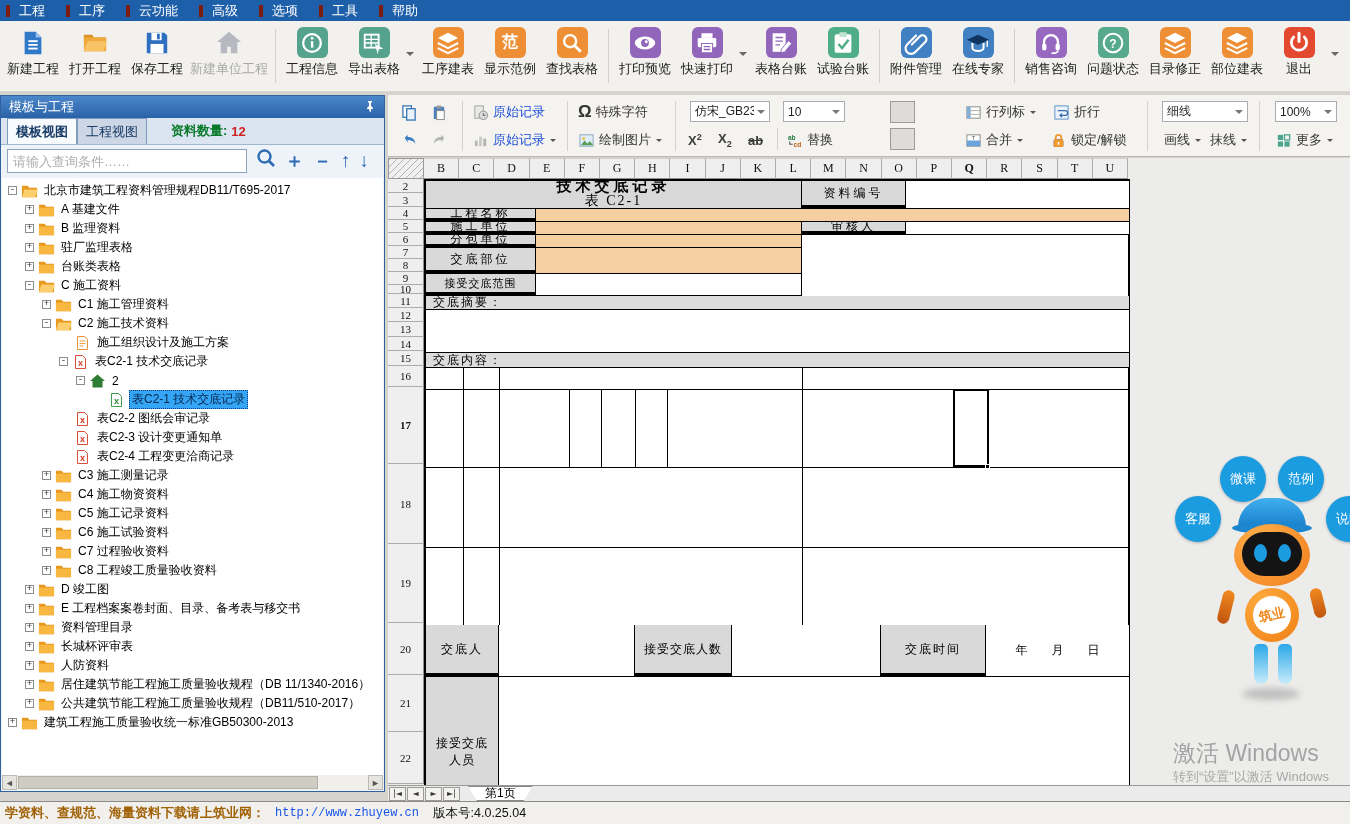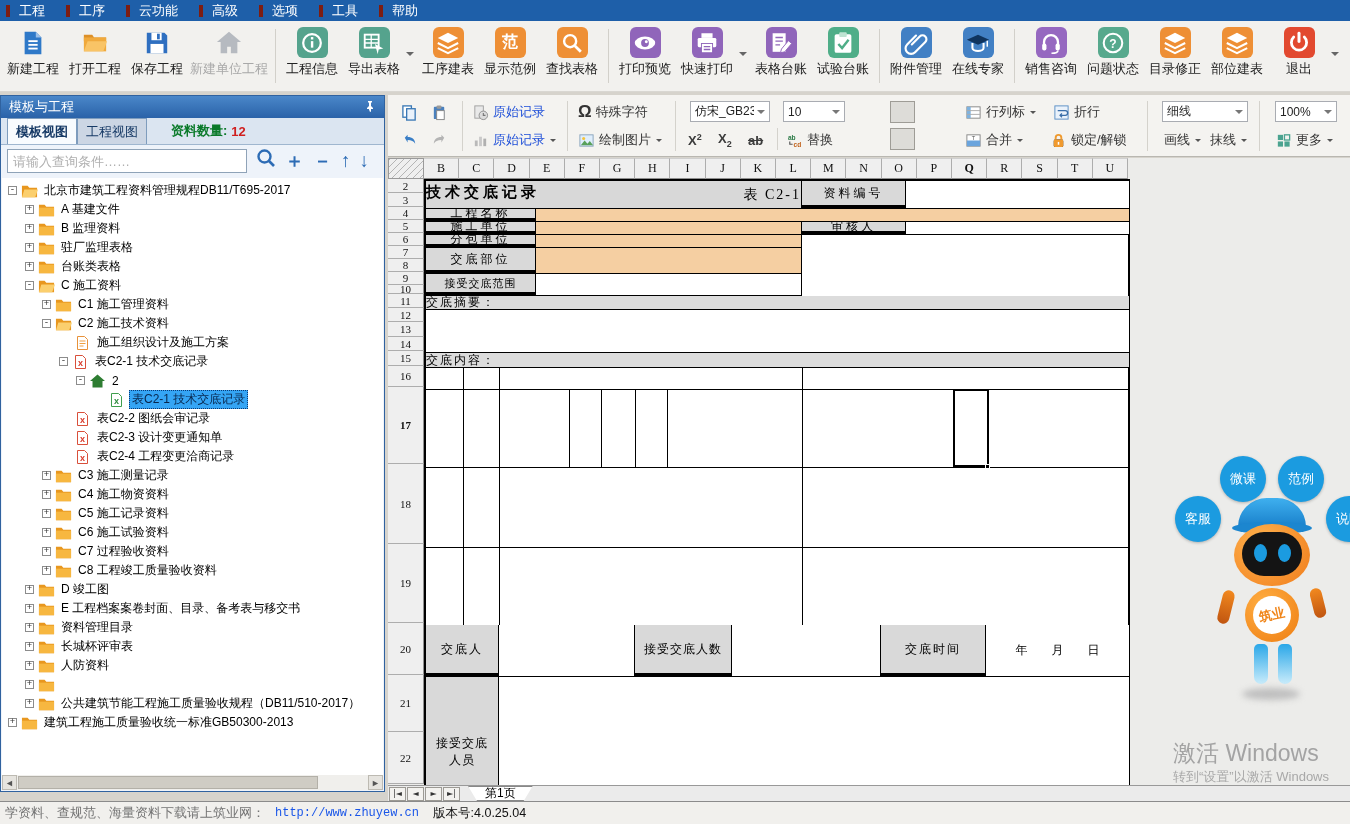--- a/index.html
+++ b/index.html
@@ -64,37 +64,37 @@
 #corner{position:absolute;left:0;top:0;width:36px;height:21px;background:#efefef;border:1px solid #9a9a9a;background-image:repeating-linear-gradient(135deg,#b5b5b5 0 1px,transparent 1px 5px)}
 .colh{position:absolute;top:0;height:21px;background:#efefef;border-right:1px solid #adadad;border-bottom:1px solid #8f8f8f;border-top:1px solid #cfcfcf;font-family:"Liberation Serif",serif;font-size:12px;display:flex;align-items:center;justify-content:center;color:#111}
 .colh.on{font-weight:bold}
 .rowh{position:absolute;left:0;width:36px;background:#efefef;border-right:1px solid #8f8f8f;border-bottom:1px solid #adadad;font-family:"Liberation Serif",serif;font-size:11px;display:flex;align-items:center;justify-content:center;color:#111}
 .rowh.on{font-weight:bold}
 #body{position:absolute;left:36px;top:21px;width:706px;height:606px;background:#fff;border:2px solid #000;border-bottom:none;font-family:"Liberation Serif",serif}
 .cell{position:absolute;font-size:12px;display:flex;align-items:center;justify-content:center;overflow:hidden}
 .glab{background:#d9d9d9;border-right:1px solid #000;border-bottom:4px solid #000000;letter-spacing:3px}
 .gval{background:#fff;border-right:1px solid #000;border-bottom:1px solid #000}
 .oval{background:#f5cfa2;border-right:1px solid #000;border-bottom:1px solid #000}
-.band{background:#dcdcdc;border-bottom:1px solid #000;justify-content:flex-start;padding-left:0;letter-spacing:2px}
-#c-title{left:0;top:0;width:376px;height:28px;background:#d8d8d8;border-right:1px solid #000;border-bottom:1px solid #000;flex-direction:row;justify-content:space-between}
+.band{background:#dcdcdc;border-bottom:1px solid #000;justify-content:flex-start;padding-left:7px;letter-spacing:2px}
+#c-title{left:0;top:0;width:376px;height:28px;background:#d8d8d8;border-right:1px solid #000;border-bottom:1px solid #000;flex-direction:column;justify-content:flex-end}
 #titleL1{font-size:15px;font-weight:bold;letter-spacing:4px;line-height:15px;margin-top:-4px}
 #titleL2{font-size:14px;letter-spacing:2px;line-height:14px}
 #c-chk{left:376px;top:54px;width:327px;height:61px;background:#fff;border-bottom:1px solid #000;display:flex;flex-direction:column}
 .ckrow{flex:1;display:flex;align-items:center;font-size:10.5px}
 .ckbox{width:10px;height:10px;background:#c9e7c7;border:1px solid #4c4c4c;margin:0 5px 0 2px;flex:0 0 10px}
 .hl{position:absolute;left:0;width:703px;height:1px;background:#000}
 .vl{position:absolute;width:1px;background:#000}
 #selcell{position:absolute;left:527px;top:208px;width:36px;height:78px;border:2px solid #000}
 #selhandle{position:absolute;left:559px;top:283px;width:5px;height:5px;background:#000;border:1px solid #fff}
 
 #tabbar{position:absolute;left:388px;top:785px;width:962px;height:16px;background:#ebebeb;border-top:1px solid #999;display:flex;align-items:center}
 .navb{width:17px;height:14px;background:#f3f2ef;border:1px solid #9c9a94;font-size:8px;display:flex;align-items:center;justify-content:center;color:#333;margin-left:1px;font-family:"DejaVu Sans",sans-serif}
 #sheettab{margin-left:8px;height:15px;padding:0 16px;background:#fff;font-size:12px;display:flex;align-items:center;clip-path:polygon(0 0,100% 0,calc(100% - 9px) 100%,9px 100%);border:1px solid #888}
 #statusbar{position:absolute;left:0;top:801px;width:1350px;height:23px;background:#f1f0ed;border-top:1px solid #8b8b8b;display:flex;align-items:center;padding-left:5px;font-size:13px}
-#promo{font-weight:normal;color:#737373}
+#promo{font-weight:bold;color:#a16207}
 #siteurl{color:#1a56e8;font-family:"Liberation Mono",monospace;font-size:12px;margin-left:10px}
 #version{color:#111;font-size:12.5px;margin-left:14px}
 
 .bubble{position:absolute;width:46px;height:46px;border-radius:50%;background:#1b9be0;color:#fff;font-size:13px;display:flex;align-items:center;justify-content:center;box-shadow:0 1px 3px rgba(0,0,0,.25);z-index:30}
 #robot{position:absolute;left:1216px;top:492px;width:112px;height:210px;z-index:25}
 #helmet{position:absolute;left:22px;top:6px;width:68px;height:34px;background:linear-gradient(#3fb0ef,#1277c4);border-radius:34px 34px 6px 6px}
 #brim{position:absolute;left:16px;top:30px;width:80px;height:12px;background:#1c86cf;border-radius:50%}
 #head{position:absolute;left:18px;top:32px;width:76px;height:62px;background:radial-gradient(circle at 35% 30%,#ffb24d,#f07c1b);border-radius:50%}
 #face{position:absolute;left:26px;top:40px;width:60px;height:44px;background:#141414;border-radius:26px}
 .eye{position:absolute;top:52px;width:13px;height:18px;background:#1b9be0;border-radius:50%}
@@ -561,20 +561,21 @@
               <path d="M1 4.5h16v9H1z" fill="#f7b740"></path>
             </svg></span>
           <span class="tlabel">人防资料</span>
         </div>
         <div class="trow" style="padding-left: 23px;">
           <span class="texp">+</span>
           <span class="tic"><svg viewBox="0 0 18 14">
               <path d="M1 1.5h6l1.8 2H17v10H1z" fill="#e8971f"></path>
               <path d="M1 4.5h16v9H1z" fill="#f7b740"></path>
             </svg></span>
+          <span class="tlabel">居住建筑节能工程施工质量验收规程（DB 11/1340-2016）</span>
         </div>
         <div class="trow" style="padding-left: 23px;">
           <span class="texp">+</span>
           <span class="tic"><svg viewBox="0 0 18 14">
               <path d="M1 1.5h6l1.8 2H17v10H1z" fill="#e8971f"></path>
               <path d="M1 4.5h16v9H1z" fill="#f7b740"></path>
             </svg></span>
           <span class="tlabel">公共建筑节能工程施工质量验收规程（DB11/510-2017）</span>
         </div>
         <div class="trow" style="padding-left: 6px;">

